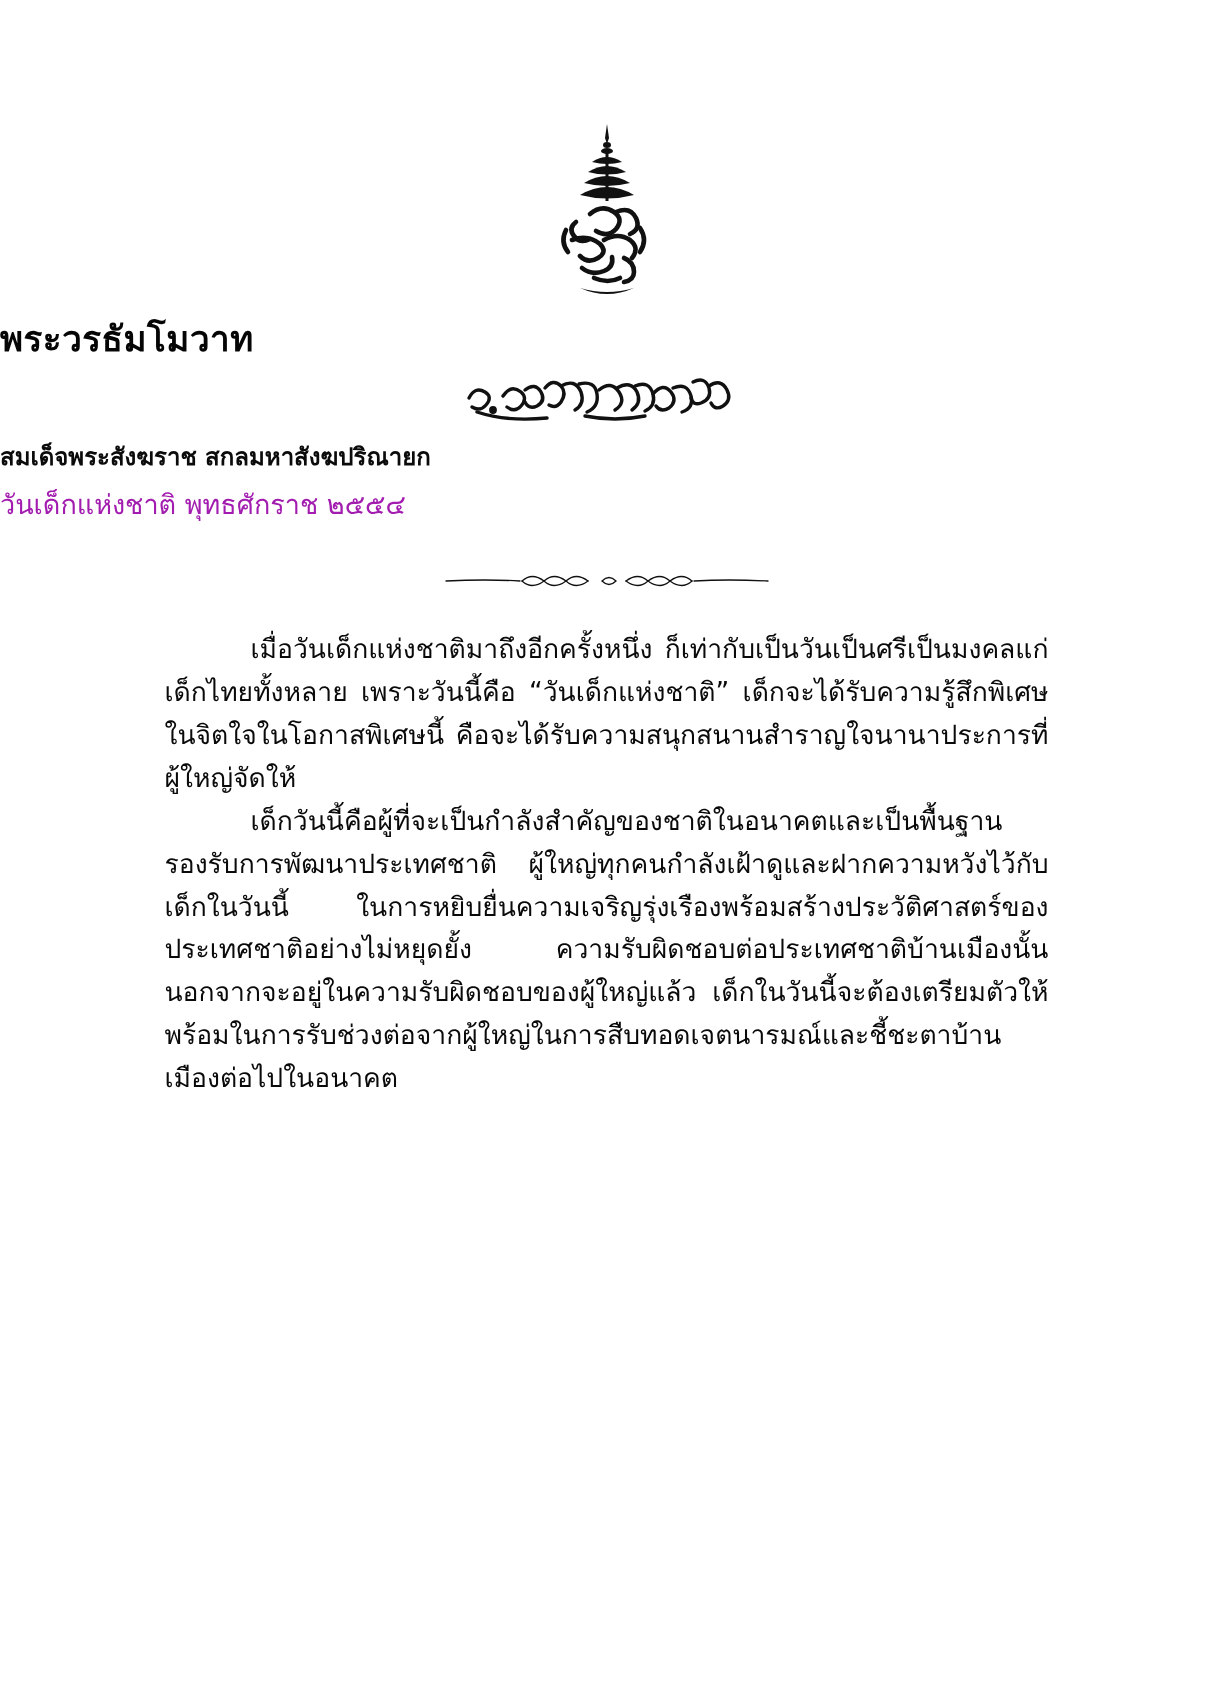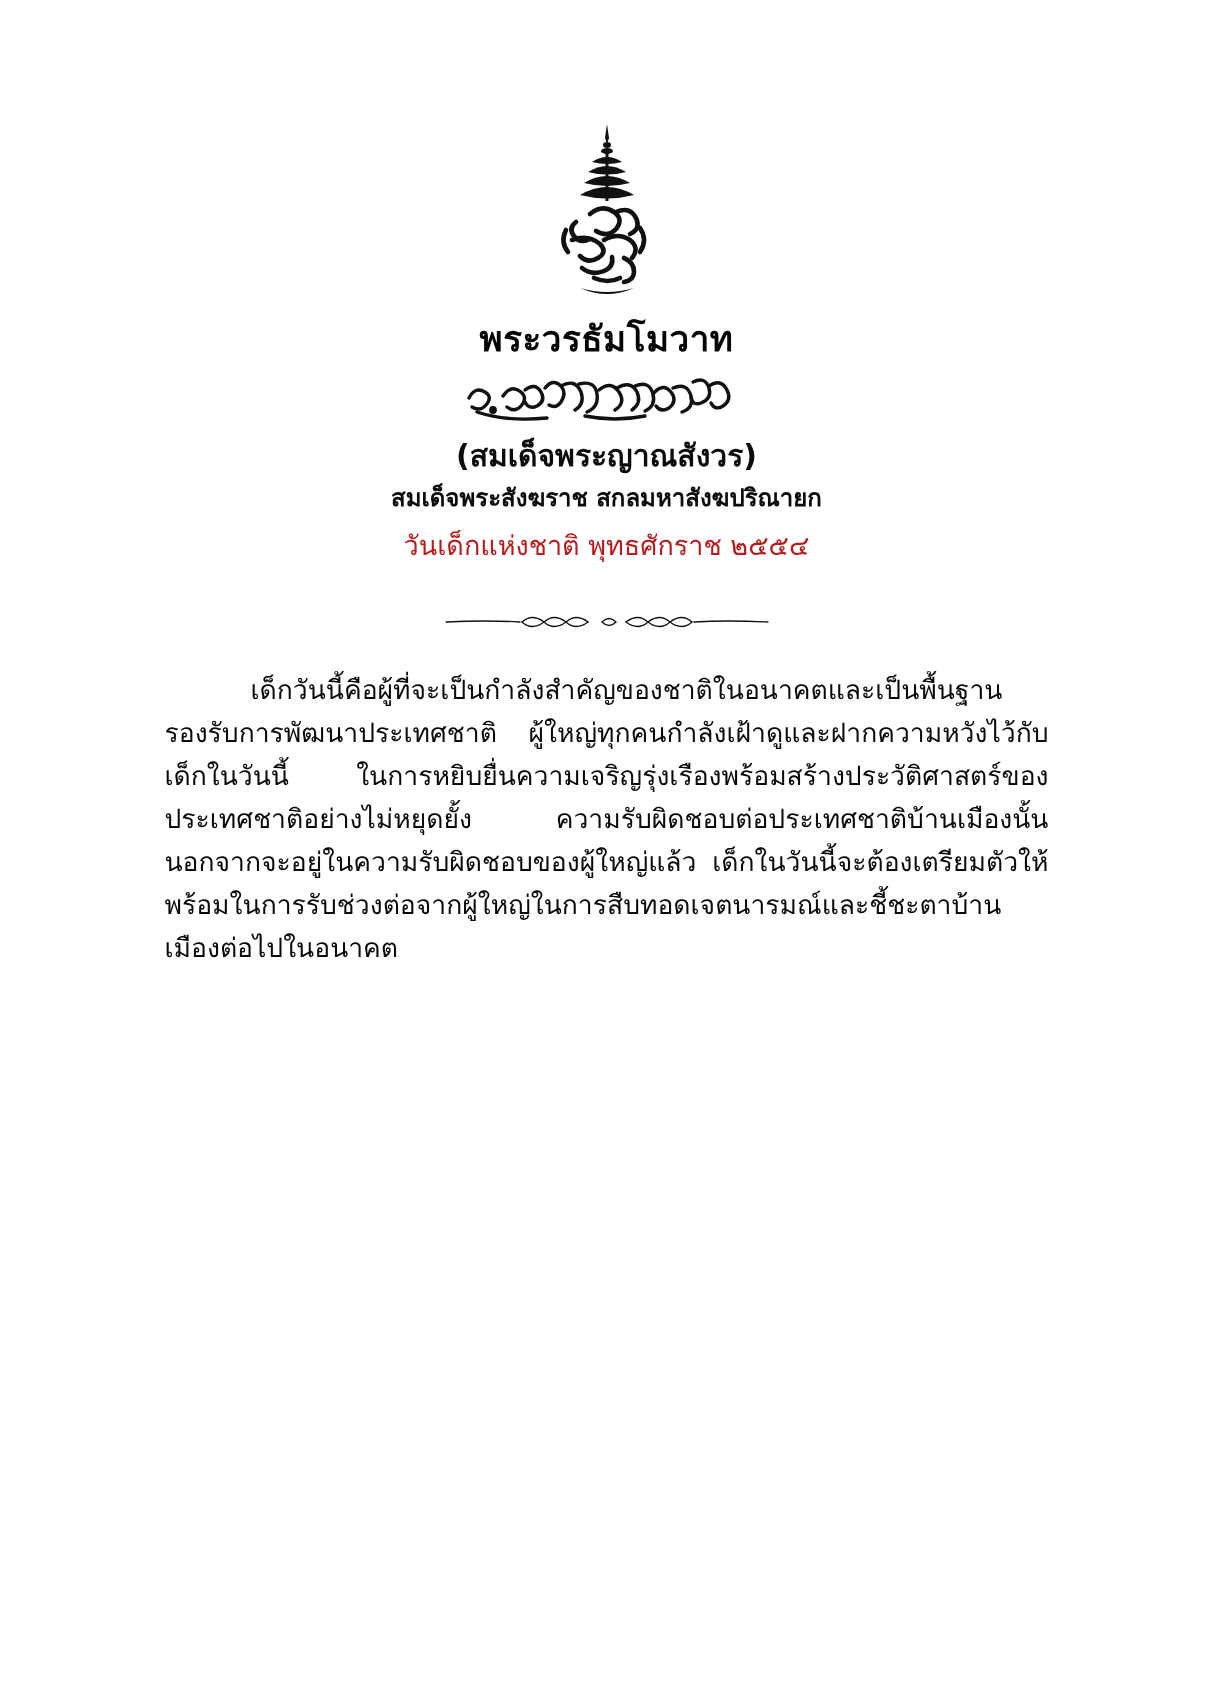--- a/index.html
+++ b/index.html
@@ -32,21 +32,21 @@
   }
   .emblem {
     width: 150px;
     height: 190px;
     position: relative;
   }
   .emblem svg { display: block; }
 
   
   .heading {
-    text-align: center;
+    text-align: left;
     margin-top: 10px;
   }
   .title-main {
     font-size: 35px;
     font-weight: 700;
     letter-spacing: 0.5px;
     line-height: 1.25;
     color: #050505;
   }
   .signature-wrap {
@@ -69,21 +69,21 @@
     font-size: 24px;
     font-weight: 700;
     margin-top: 8px;
     line-height: 1.3;
   }
   .title-occasion {
     font-size: 27px;
     font-weight: 400;
     margin-top: 14px;
     line-height: 1.3;
-    color: #b91c1c;
+    color: #a21caf;
   }
 
   
   .divider-wrap {
     display: flex;
     justify-content: center;
     margin-top: 46px;
     margin-bottom: 34px;
   }
   .divider {
@@ -169,21 +169,20 @@
             <path d="M216 20 q14 -6 18 8 q3 12 -9 16"></path>
             <path d="M236 14 q12 -6 16 6 q3 11 -8 15 q-8 3 -10 -5"></path>
             <path d="M252 18 q12 -8 18 4 q5 10 -4 16 q-8 5 -12 -3"></path>
             <path d="M20 44 q30 10 70 6"></path>
             <path d="M128 48 q30 6 60 0"></path>
           </g>
         </svg>
       </div>
     </div>
 
-    <div class="title-paren">(สมเด็จพระญาณสังวร)</div>
     <div class="title-rank">สมเด็จพระสังฆราช สกลมหาสังฆปริณายก</div>
     <div class="title-occasion">วันเด็กแห่งชาติ พุทธศักราช ๒๕๕๔</div>
   </div>
 
   <div class="divider-wrap">
     <div class="divider">
       <svg viewBox="0 0 330 26" width="330" height="26" xmlns="http://www.w3.org/2000/svg" aria-hidden="true">
         <g fill="none" stroke="#111" stroke-width="1.3" stroke-linecap="round">
           <path d="M4 13 q40 -2 74 0"></path>
           <path d="M326 13 q-40 -2 -74 0"></path>
@@ -191,16 +190,17 @@
           <path d="M80 13 q10 9 22 0 q10 -9 22 0 q10 9 22 0"></path>
           <path d="M250 13 q-10 -9 -22 0 q-10 9 -22 0 q-10 -9 -22 0"></path>
           <path d="M250 13 q-10 9 -22 0 q-10 -9 -22 0 q-10 9 -22 0"></path>
           <path d="M160 13 q7 -7 14 0 q-7 7 -14 0 Z"></path>
         </g>
       </svg>
     </div>
   </div>
 
   <div class="body-text">
+    <p>เมื่อวันเด็กแห่งชาติมาถึงอีกครั้งหนึ่ง ก็เท่ากับเป็นวันเป็นศรีเป็นมงคลแก่เด็กไทยทั้งหลาย  เพราะวันนี้คือ “วันเด็กแห่งชาติ”  เด็กจะได้รับความรู้สึกพิเศษในจิตใจในโอกาสพิเศษนี้ คือจะได้รับความสนุกสนานสำราญใจนานาประการที่ผู้ใหญ่จัดให้</p>
     <p>เด็กวันนี้คือผู้ที่จะเป็นกำลังสำคัญของชาติในอนาคตและเป็นพื้นฐานรองรับการพัฒนาประเทศชาติ  ผู้ใหญ่ทุกคนกำลังเฝ้าดูและฝากความหวังไว้กับเด็กในวันนี้   ในการหยิบยื่นความเจริญรุ่งเรืองพร้อมสร้างประวัติศาสตร์ของประเทศชาติอย่างไม่หยุดยั้ง  ความรับผิดชอบต่อประเทศชาติบ้านเมืองนั้น  นอกจากจะอยู่ในความรับผิดชอบของผู้ใหญ่แล้ว   เด็กในวันนี้จะต้องเตรียมตัวให้พร้อมในการรับช่วงต่อจากผู้ใหญ่ในการสืบทอดเจตนารมณ์และชี้ชะตาบ้านเมืองต่อไปในอนาคต</p>
   </div>
 
 </div>
 
 </body></html>

